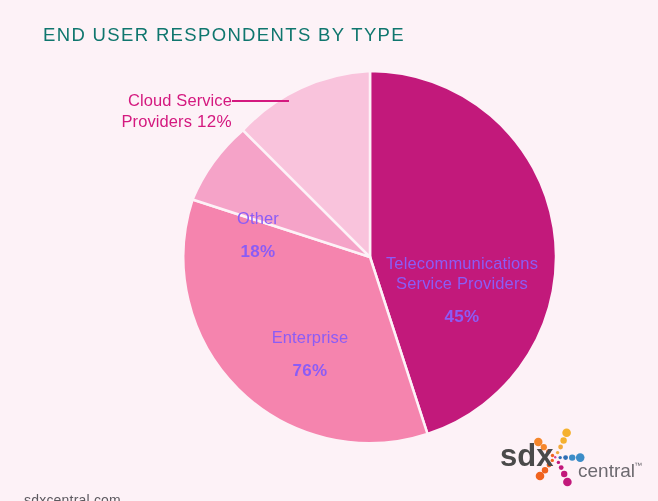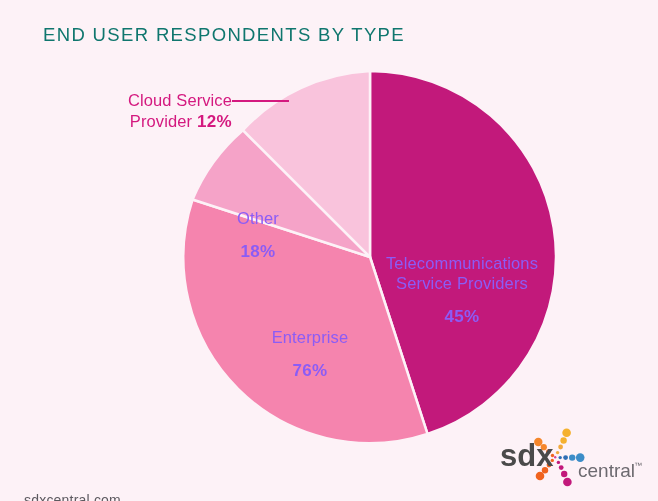--- a/index.html
+++ b/index.html
@@ -96,21 +96,21 @@
     font-weight: 400;
     letter-spacing: 0.1px;
     display: block;
   }
   #label-cloud .line2 {
     display: block;
     white-space: nowrap;
   }
   #label-cloud .pct {
     font-size: 17px;
-    font-weight: 700;
+    font-weight: 400;
     letter-spacing: 0.3px;
     margin-left: 5px;
   }
   #leader-line {
     position: absolute;
     left: 232px;
     top: 100px;
     width: 57px;
     height: 2px;
     background: #d4197f;
@@ -179,21 +179,21 @@
     <div class="pct">76%</div>
   </div>
 
   <div class="slice-label" id="label-other">
     <div class="name">Other</div>
     <div class="pct">18%</div>
   </div>
 
   <div id="label-cloud">
     <span class="name">Cloud Service</span>
-    <span class="name line2"><span>Provider</span><span class="pct">12%</span></span>
+    <span class="name line2"><span>Providers</span><span class="pct">12%</span></span>
   </div>
   <div id="leader-line"></div>
 
 
   <div id="footer-url">sdxcentral.com</div>
 
   <div id="logo">
     <svg viewBox="0 0 146 82" width="146" height="82">
 
       <g>

